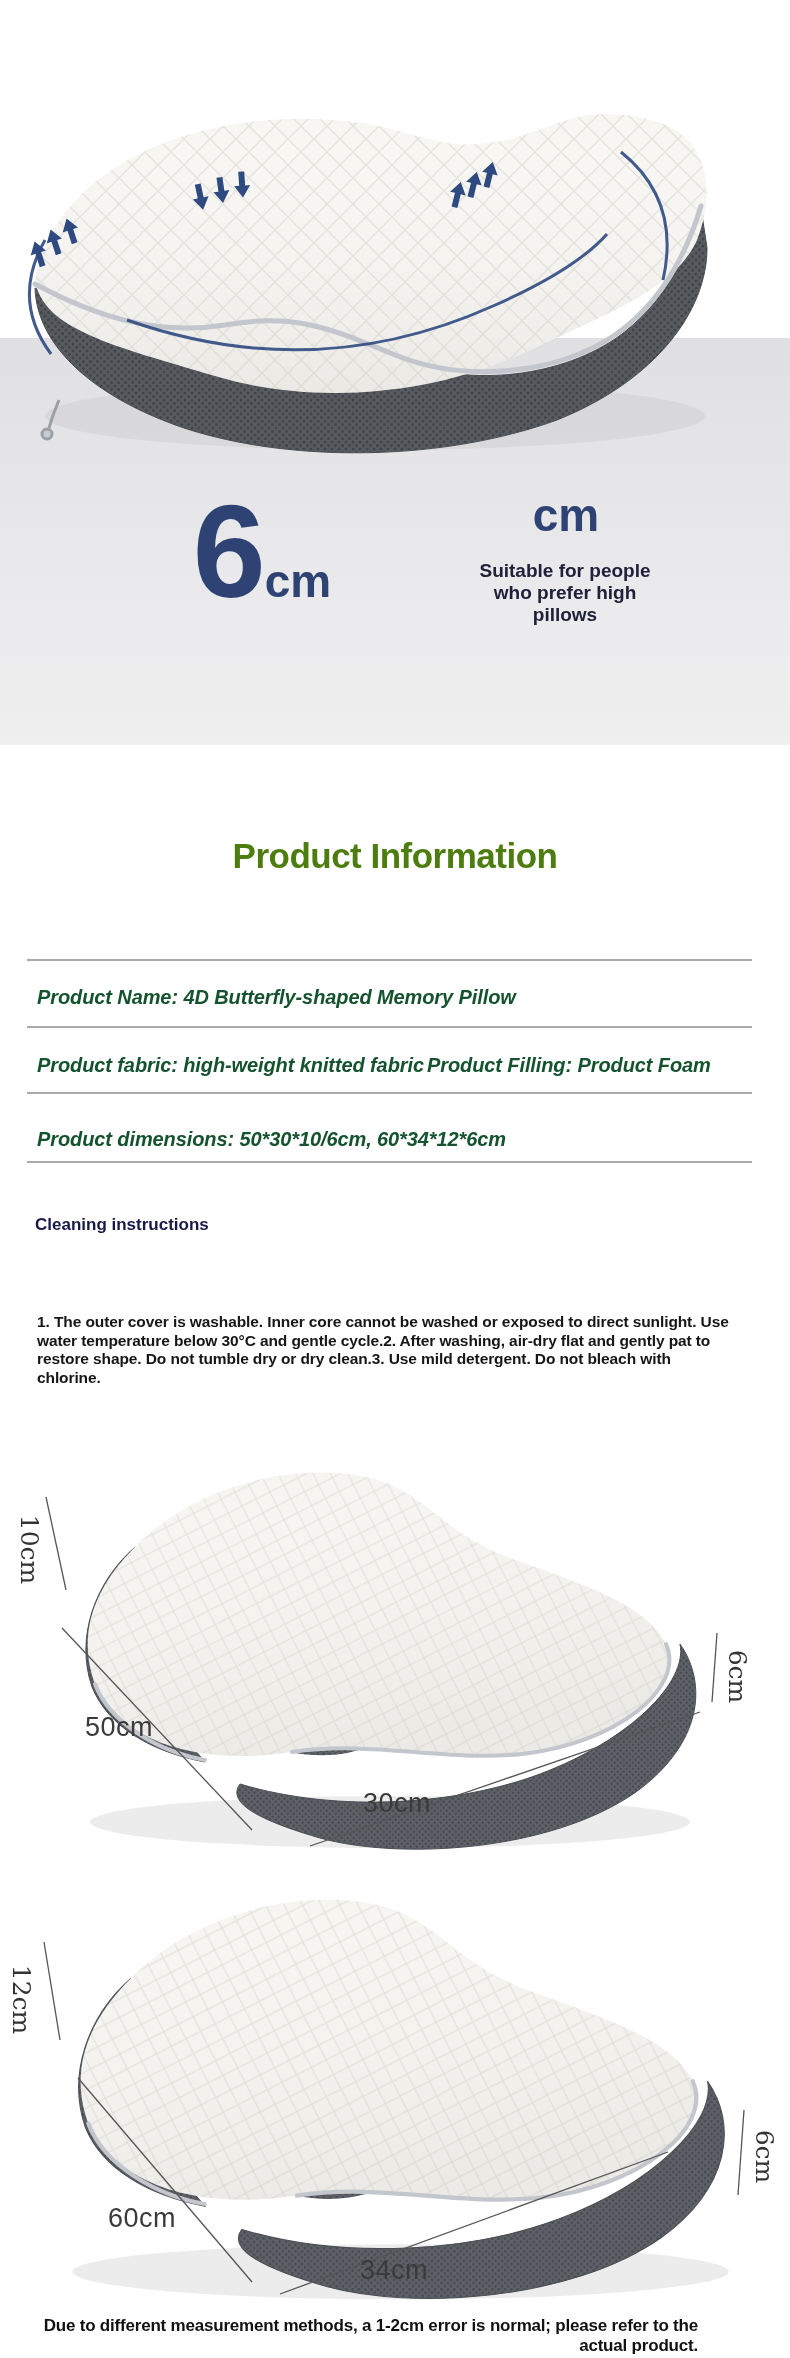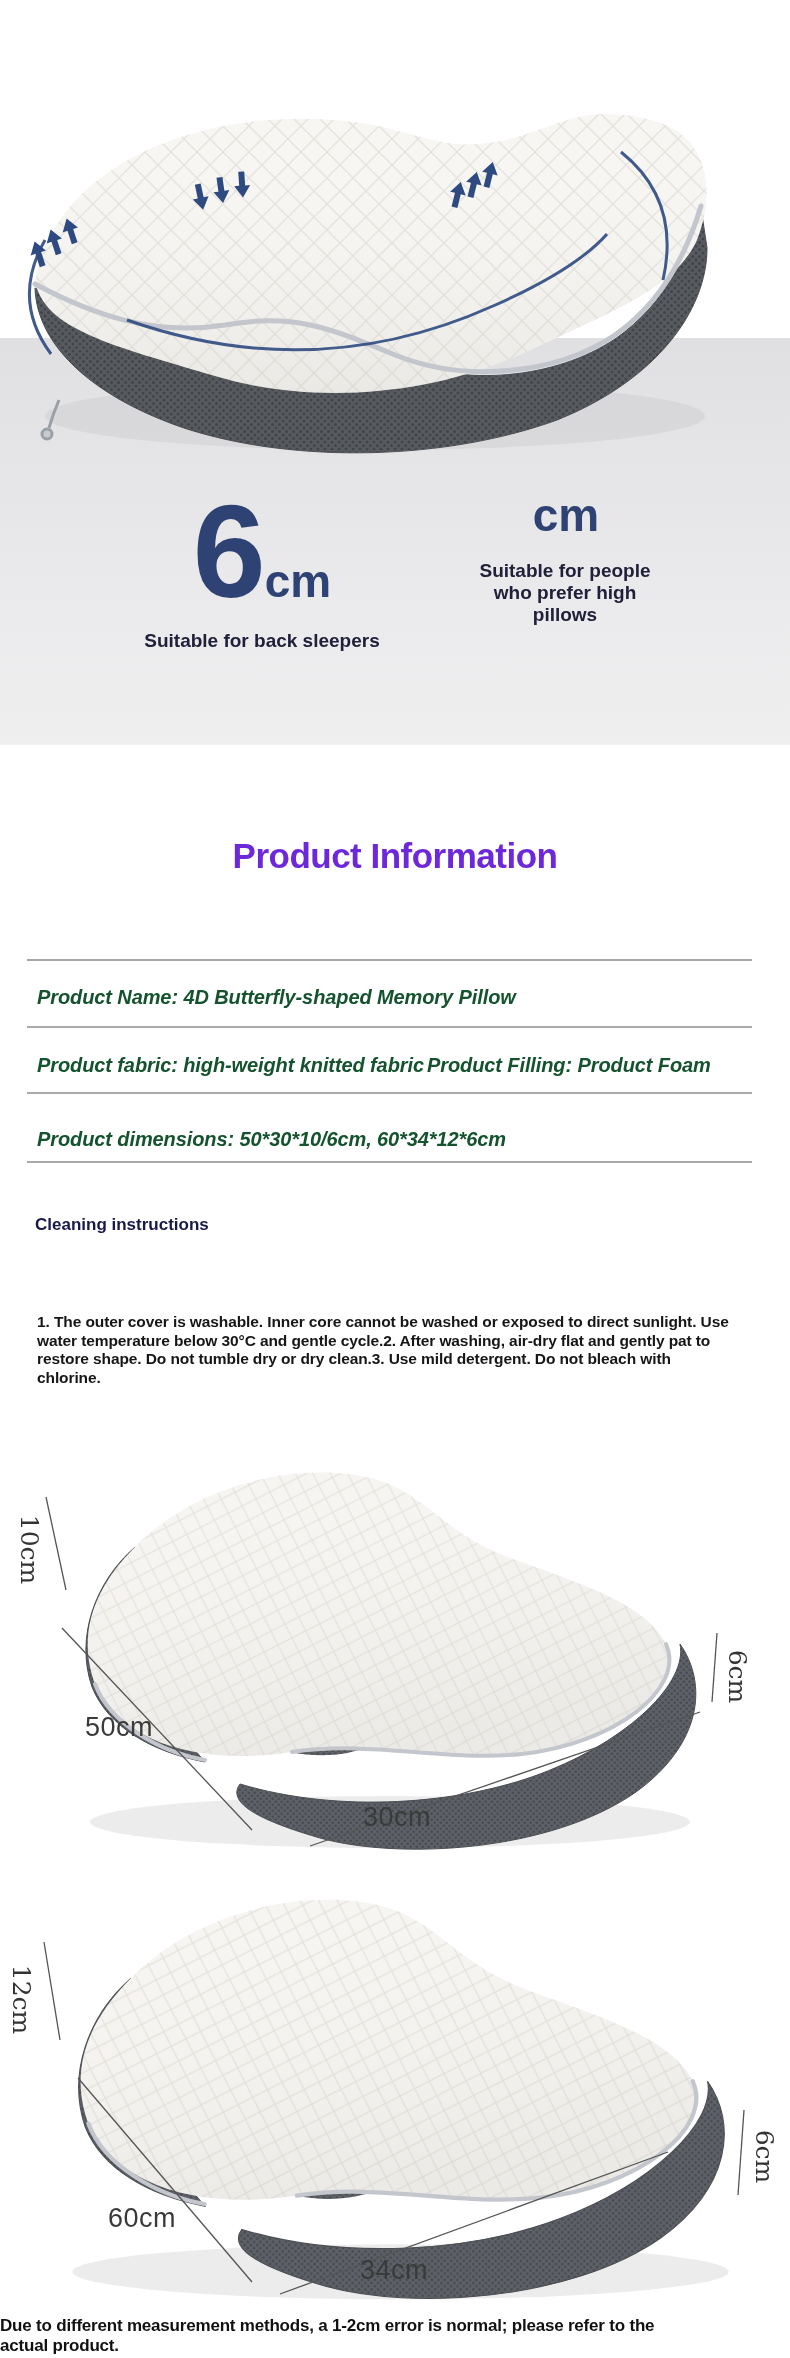--- a/index.html
+++ b/index.html
@@ -13,32 +13,32 @@
   .spec-num-row{display:flex;align-items:baseline;justify-content:center;}
   .big-num{font-size:131px;font-weight:700;line-height:0.82;letter-spacing:-3px;}
   .big-unit{font-size:46px;font-weight:700;margin-left:2px;}
   .spec-low{left:62px;top:498px;width:400px;}
   .spec-high{left:415px;top:488px;width:300px;}
   .cap1{font-size:19px;font-weight:700;color:#20203a;margin-top:22px;}
   .cap2{font-size:16.5px;font-weight:700;color:#20203a;margin-top:16px;}
   .caphi{font-size:19px;font-weight:700;color:#20203a;line-height:22px;}
   .caphi-first{margin-top:18px;}
   
-  .pi-title{left:0;top:836px;width:790px;text-align:center;font-size:35px;font-weight:700;color:#6d28d9;letter-spacing:-0.5px;}
+  .pi-title{left:0;top:836px;width:790px;text-align:center;font-size:35px;font-weight:700;color:#4d7c0f;letter-spacing:-0.5px;}
   .rule{left:27px;width:725px;height:2px;background:#a9a9a9;}
   .row-text{font-size:20px;font-weight:700;color:#14532d;letter-spacing:-0.1px;font-style:italic;}
   .clean-head{left:35px;top:1215px;font-size:17px;font-weight:700;color:#18184a;text-align:right;}
   .clean-body{left:37px;top:1313px;width:697px;font-size:15.5px;font-weight:700;color:#161616;line-height:18.5px;letter-spacing:-0.1px;}
   
   .dim-label{font-size:27px;color:#3a3a3a;font-weight:400;letter-spacing:0.5px;}
   .dim-label-serif{font-family:"DejaVu Serif",serif;font-size:25px;color:#333;}
   .rot90{transform:rotate(90deg);transform-origin:center center;width:86px;text-align:center;}
   .overlay-svg{pointer-events:none;}
   
-  .footer-note{left:0;top:2316px;width:698px;text-align:left;font-size:17px;font-weight:700;color:#111;letter-spacing:-0.2px;}
+  .footer-note{left:0;top:2316px;width:698px;text-align:right;font-size:17px;font-weight:700;color:#111;letter-spacing:-0.2px;}
 </style>
 </head>
 <body>
 
 <div class="abs hero">
   <div class="abs hero-band"></div>
 
   <svg class="abs pillow-photo" viewBox="0 0 730 412" xmlns="http://www.w3.org/2000/svg">
     <defs>
       <pattern id="quiltH" width="26" height="26" patternUnits="userSpaceOnUse">
@@ -92,21 +92,20 @@
       <path transform="translate(454,122) rotate(14)" d="M8,0 L16,12 L11,12 L11,26 L5,26 L5,12 L0,12 Z"></path>
       <path transform="translate(470,112) rotate(14)" d="M8,0 L16,12 L11,12 L11,26 L5,26 L5,12 L0,12 Z"></path>
     </g>
   </svg>
 
   <div class="abs spec spec-low">
     <div class="spec-num-row">
       <span class="big-num">6</span>
       <span class="big-unit">cm</span>
     </div>
-    <div class="cap1">Suitable for back sleepers</div>
   </div>
 
   <div class="abs spec spec-high">
     <div class="spec-num-row">
       <span class="big-unit">cm</span>
     </div>
     <div class="caphi caphi-first">Suitable for people</div>
     <div class="caphi">who prefer high</div>
     <div class="caphi">pillows</div>
   </div>
@@ -161,21 +160,21 @@
     <g stroke="#555" stroke-width="1.3">
       <line x1="46" y1="67" x2="66" y2="160"></line>
       <line x1="62" y1="198" x2="252" y2="400"></line>
       <line x1="310" y1="416" x2="700" y2="282"></line>
       <line x1="717" y1="203" x2="712" y2="272"></line>
     </g>
   </svg>
 
   <div class="abs dim-label-serif rot90" style="left:-14px;top:105px;">10cm</div>
   <div class="abs dim-label" style="left:85px;top:282px;">50cm</div>
-  <div class="abs dim-label" style="left:363px;top:358px;margin-top:14px;">30cm</div>
+  <div class="abs dim-label" style="left:363px;top:358px;">30cm</div>
   <div class="abs dim-label-serif rot90" style="left:694px;top:232px;">6cm</div>
 </div>
 
 <div class="abs" style="left:0;top:1870px;width:790px;height:446px;">
   <svg class="abs" style="left:22px;top:8px;" width="736" height="434" viewBox="0 0 680 410" xmlns="http://www.w3.org/2000/svg">
     <defs>
       <pattern id="quiltB" width="22" height="22" patternUnits="userSpaceOnUse" patternTransform="rotate(18)">
         <rect width="22" height="22" fill="#f6f5f2"></rect>
         <path d="M0 22 L22 0 M0 0 L22 22" stroke="#e5e2dc" stroke-width="1.2" fill="none"></path>
       </pattern>

